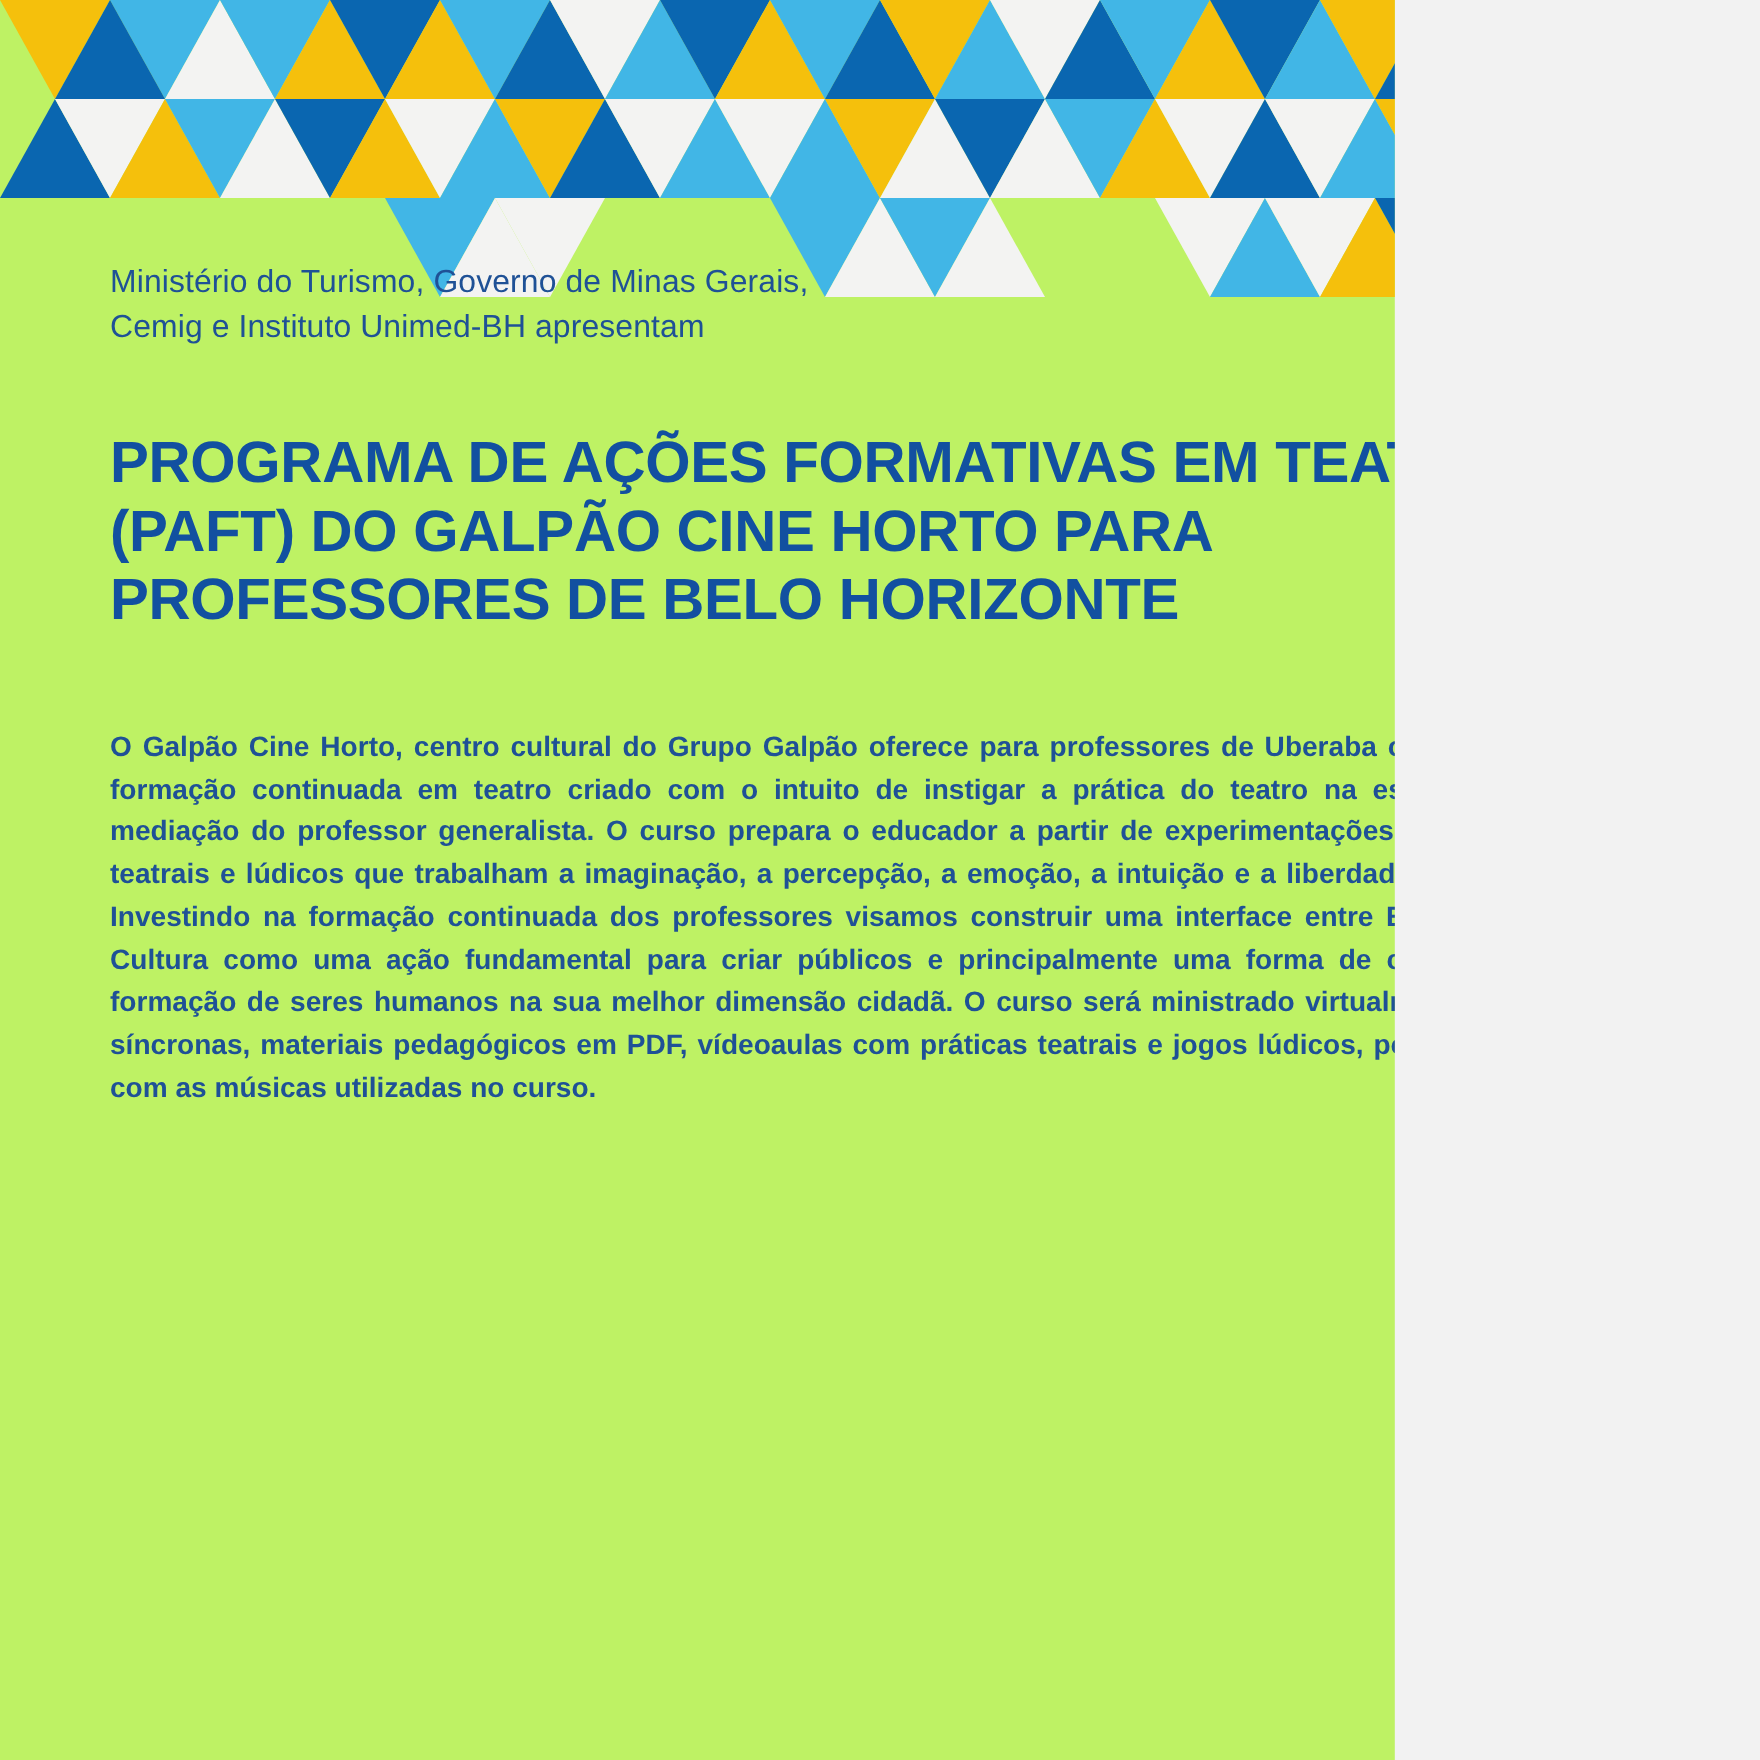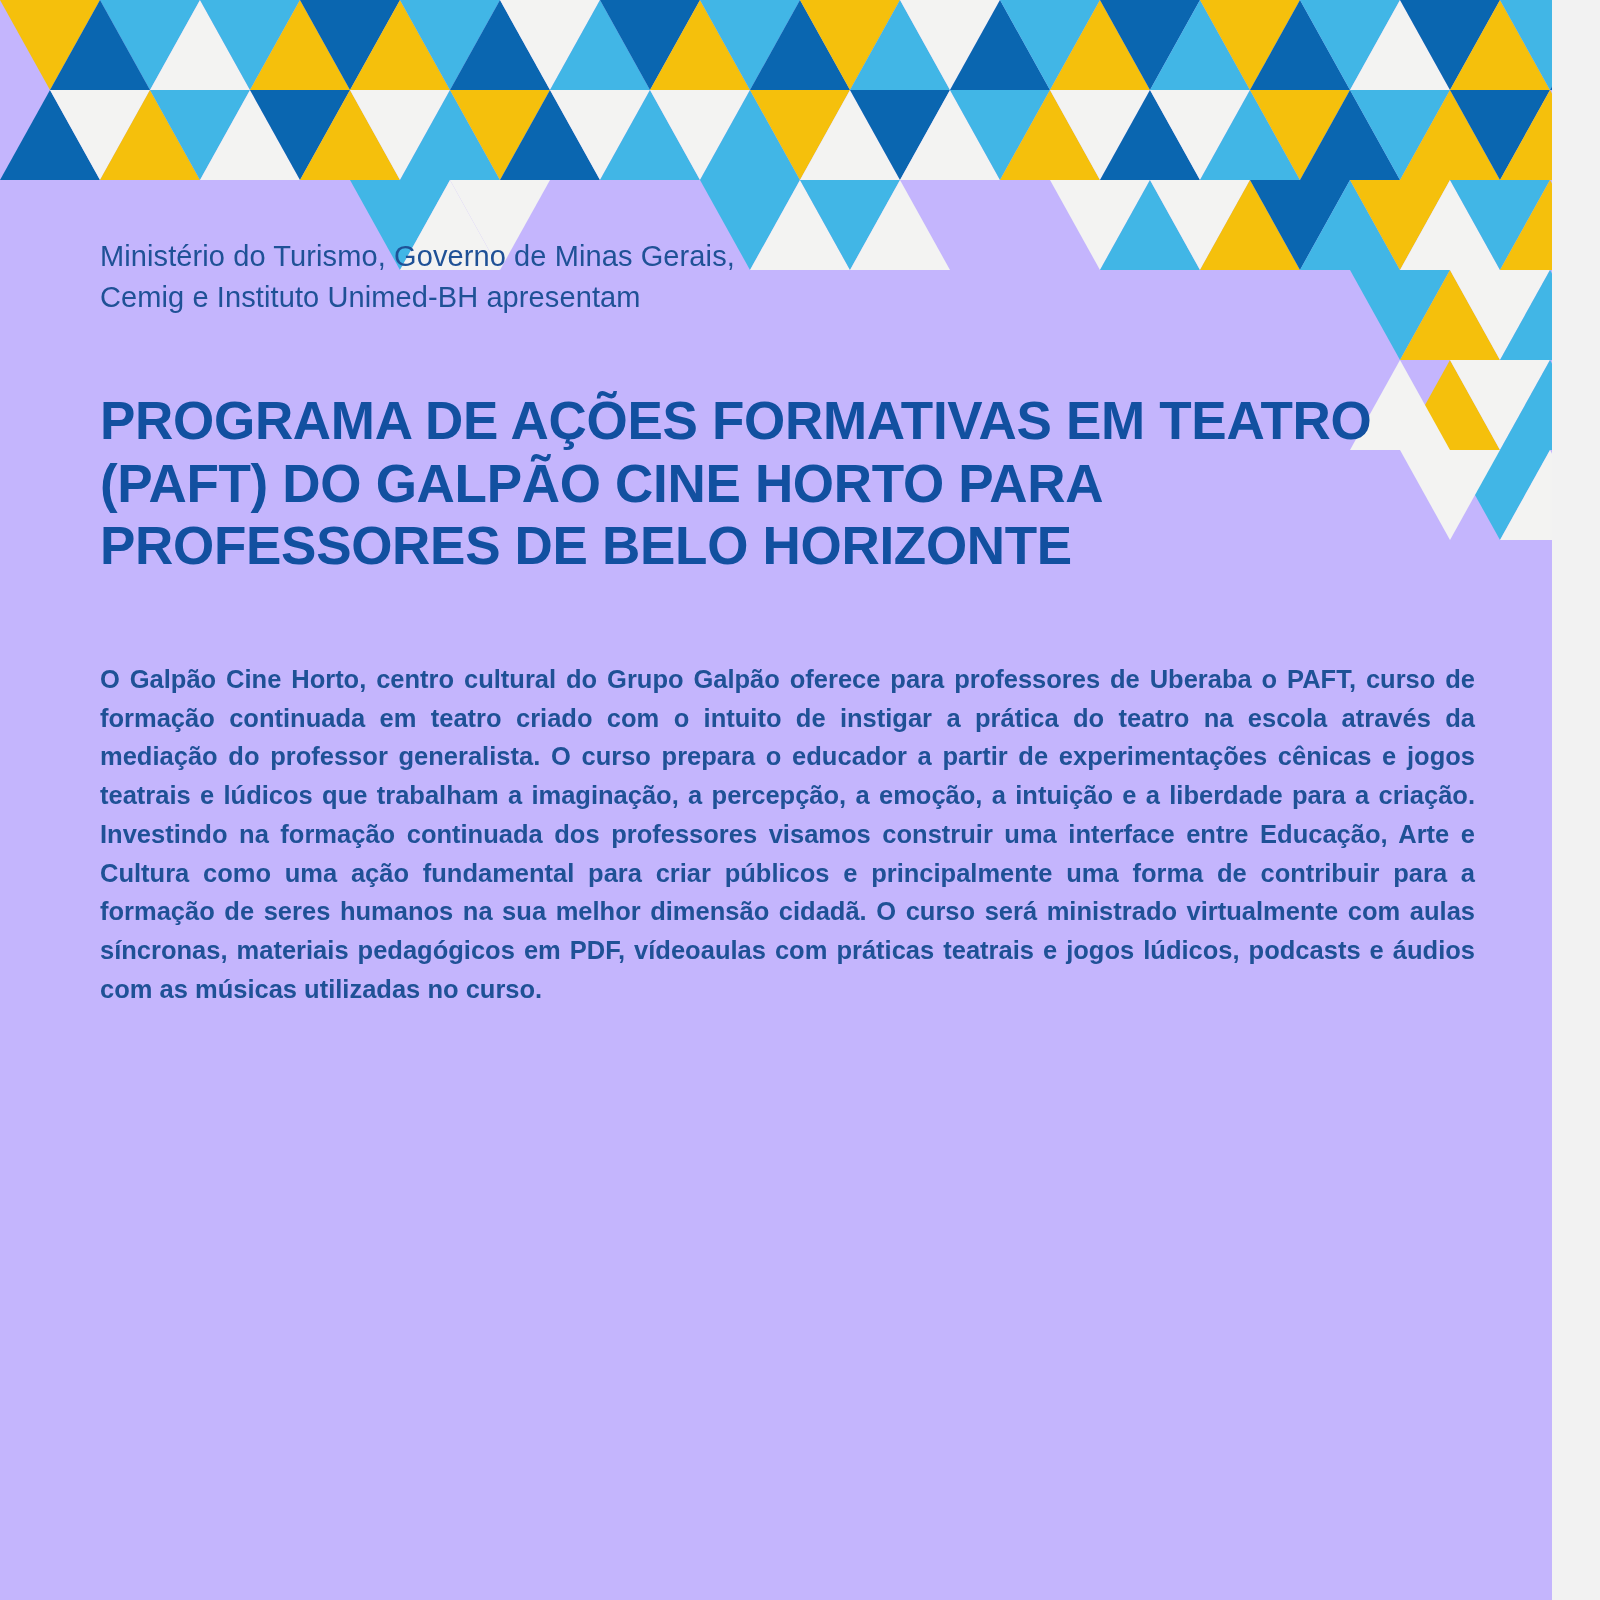--- a/index.html
+++ b/index.html
@@ -10,23 +10,23 @@
     width: 1600px;
     height: 1600px;
     background: #f2f2f2;
     font-family: "Liberation Sans", sans-serif;
     color: #1b4f9c;
     overflow: hidden;
     position: relative;
   }
   .poster {
     position: relative;
-    width: 1552px;
+    width: 1268px;
     height: 1600px;
-    background: #c4b5fd;
+    background: #bef264;
     overflow: hidden;
   }
   
   .deco {
     position: absolute;
     top: 0;
     left: 0;
     width: 1600px;
     height: 620px;
     pointer-events: none;

